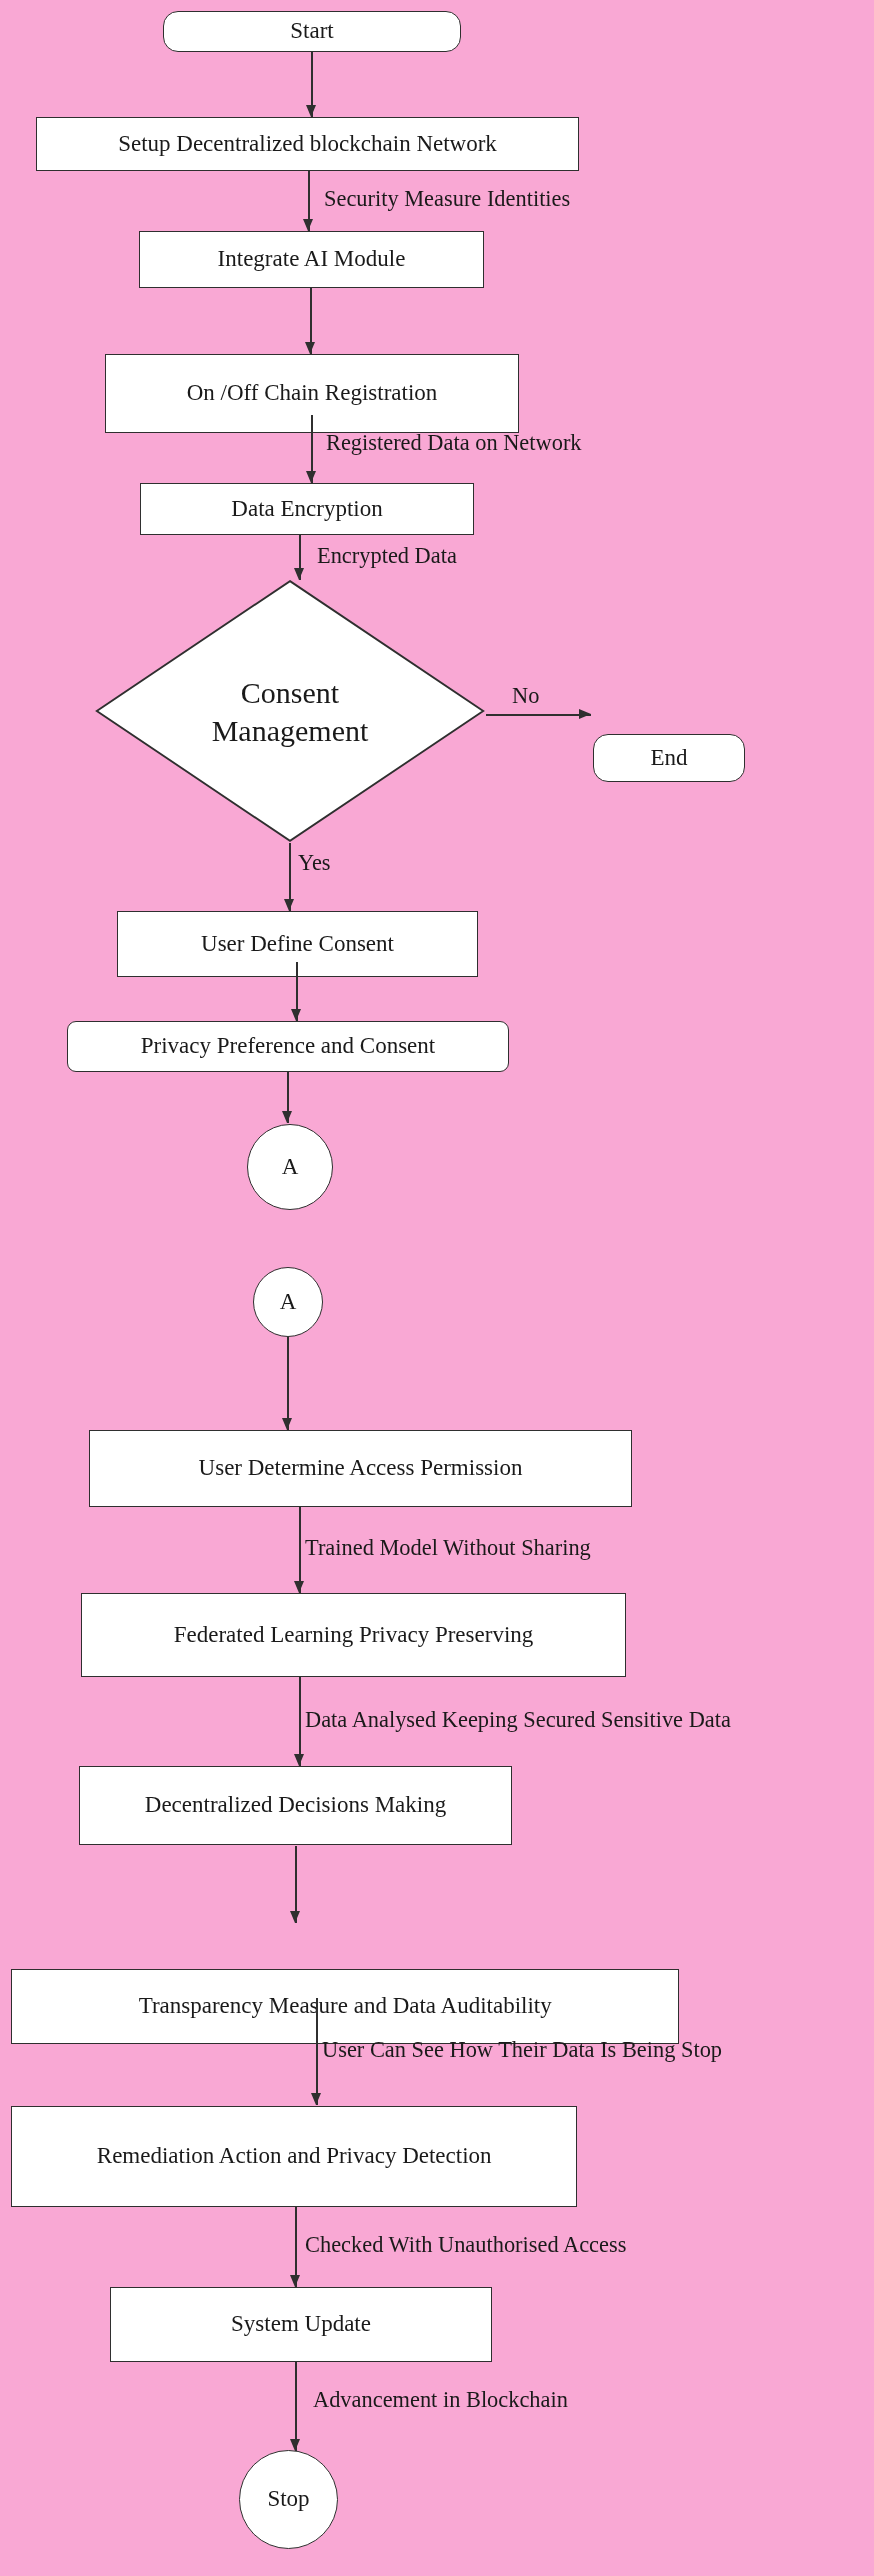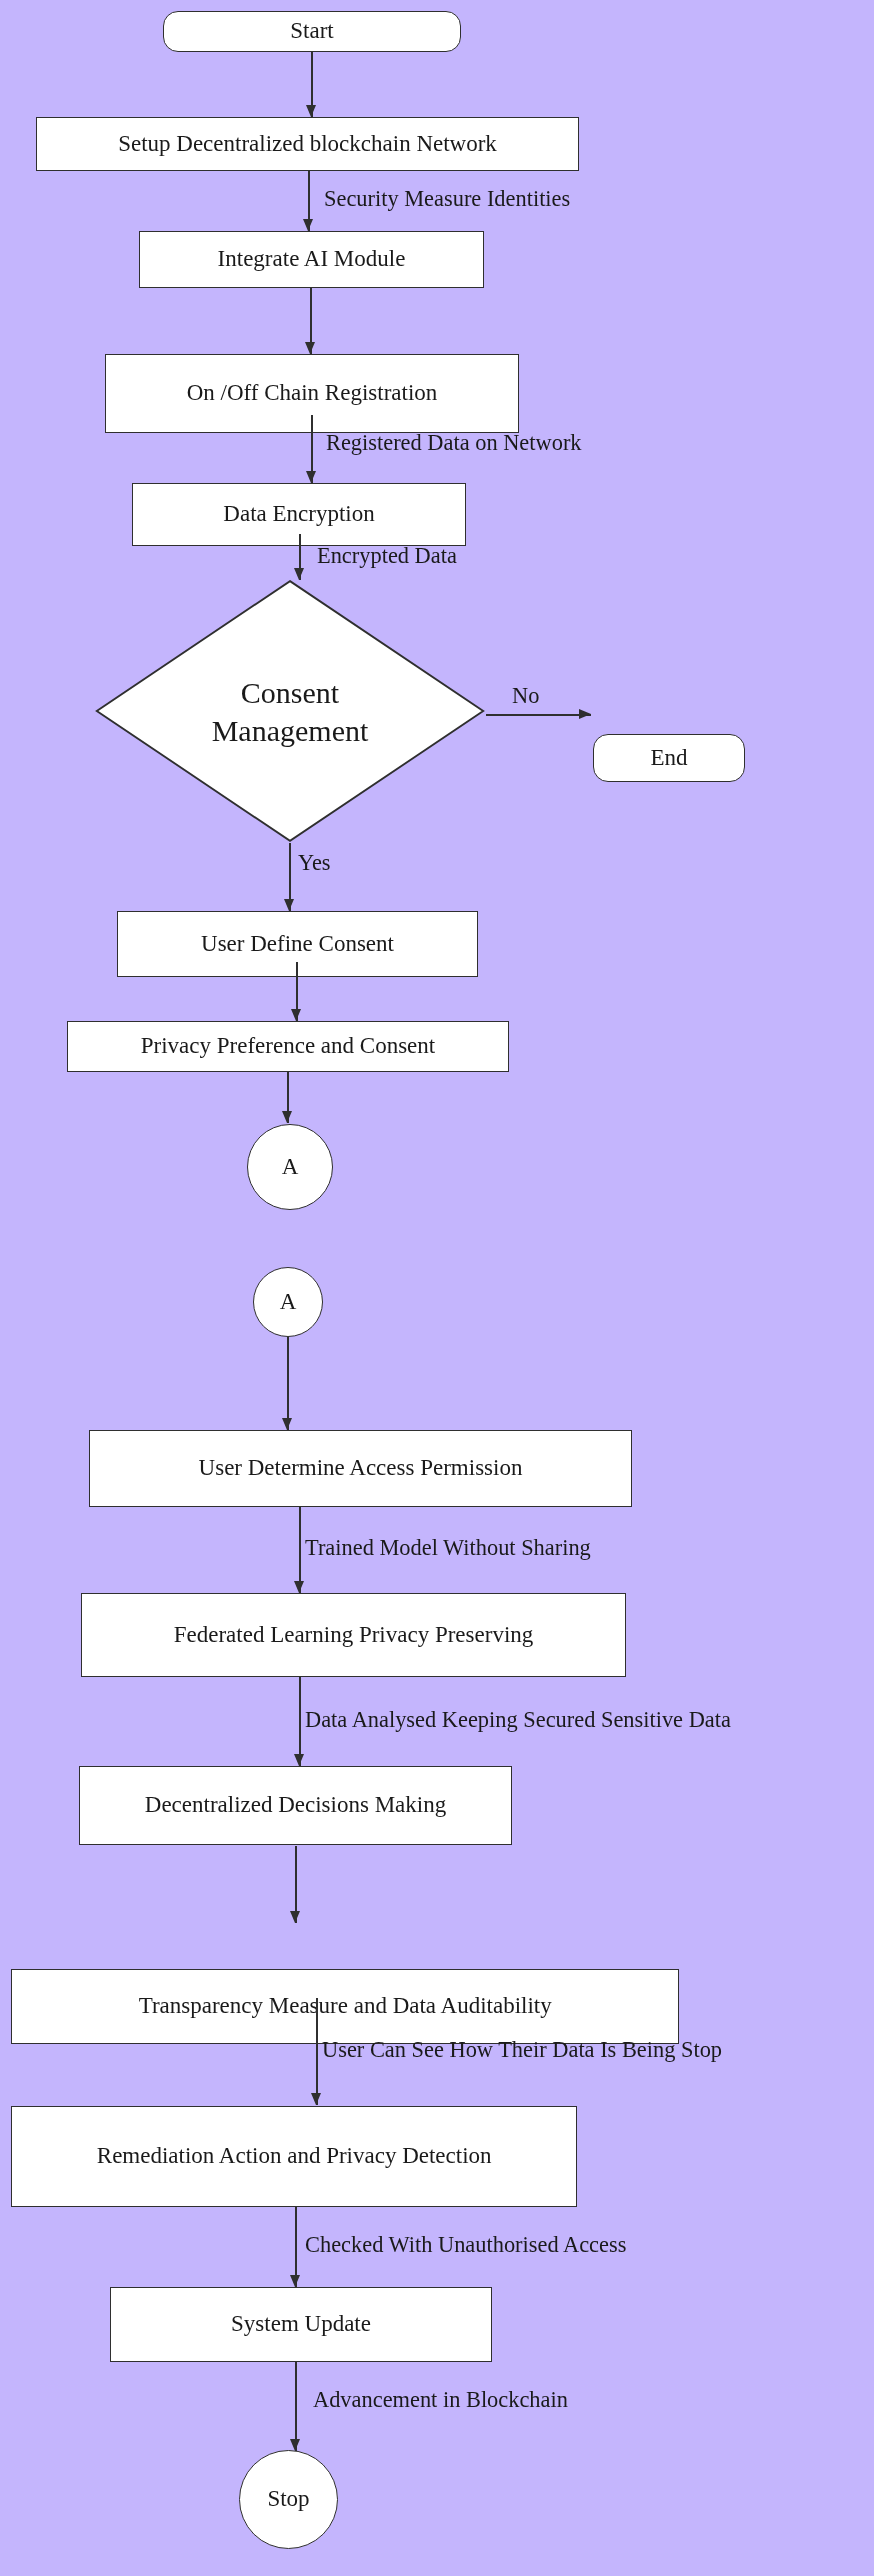--- a/index.html
+++ b/index.html
@@ -1,20 +1,20 @@
 <!DOCTYPE html>
 <html style="font-size:15px"><head>
 <meta charset="utf-8">
 <style>
   html, body { margin: 0; padding: 0; background: #ffffff; }
   .canvas {
     position: relative;
     width: 875px;
     height: 2576px;
-    background: #c4b5fd;
+    background: #f9a8d4;
     font-family: "Liberation Serif", "DejaVu Serif", serif;
     color: #1a1a1a;
     overflow: hidden;
   }
   .node {
     position: absolute;
     box-sizing: border-box;
     border: 1.9px solid #2f2f2f;
     background: #ffffff;
     display: flex;
@@ -93,21 +93,21 @@
 
   <div class="node" style="left:139px;top:231px;width:345px;height:57px;">Integrate AI Module</div>
 
   <div class="arrow-v" style="left:310px;top:288px;height:66px;"></div>
 
   <div class="node" style="left:105px;top:354px;width:414px;height:79px;">On /Off Chain Registration</div>
 
   <div class="arrow-v" style="left:311px;top:415px;height:68px;"></div>
   <div class="edge-label" style="left:326px;top:430px;">Registered Data on Network</div>
 
-  <div class="node" style="left:132px;top:483px;width:334px;height:63px;">Data Encryption</div>
+  <div class="node" style="left:140px;top:483px;width:334px;height:52px;">Data Encryption</div>
 
   <div class="arrow-v" style="left:299px;top:534px;height:46px;"></div>
   <div class="edge-label" style="left:317px;top:543px;">Encrypted Data</div>
 
   <div class="diamond-wrap" style="left:94px;top:579px;width:392px;height:264px;">
     <svg width="392" height="264" viewBox="0 0 421 283">
       <polygon points="210.5,2 418,141.5 210.5,281 3,141.5" fill="#ffffff" stroke="#2f2f2f" stroke-width="2"></polygon>
     </svg>
     <div class="diamond-text">Consent Management</div>
   </div>
@@ -116,21 +116,21 @@
   <div class="edge-label" style="left:512px;top:683px;">No</div>
   <div class="node terminal" style="left:593px;top:695px;width:152px;height:48px;margin-top:39px;">End</div>
 
   <div class="arrow-v" style="left:289px;top:843px;height:68px;"></div>
   <div class="edge-label" style="left:298px;top:850px;">Yes</div>
 
   <div class="node" style="left:117px;top:911px;width:361px;height:66px;">User Define Consent</div>
 
   <div class="arrow-v" style="left:296px;top:962px;height:59px;"></div>
 
-  <div class="node" style="left:67px;top:1021px;width:442px;height:51px;">Privacy Preference and Consent</div>
+  <div class="node" style="left:67px;top:1021px;width:442px;height:51px;border-radius:9px;">Privacy Preference and Consent</div>
 
   <div class="arrow-v" style="left:287px;top:1072px;height:51px;"></div>
 
   <div class="node circle" style="left:247px;top:1124px;width:86px;height:86px;">A</div>
 
   <div class="node circle" style="left:253px;top:1267px;width:70px;height:70px;">A</div>
 
   <div class="arrow-v" style="left:287px;top:1337px;height:93px;"></div>
 
   <div class="node" style="left:89px;top:1430px;width:543px;height:77px;">User Determine Access Permission</div>

